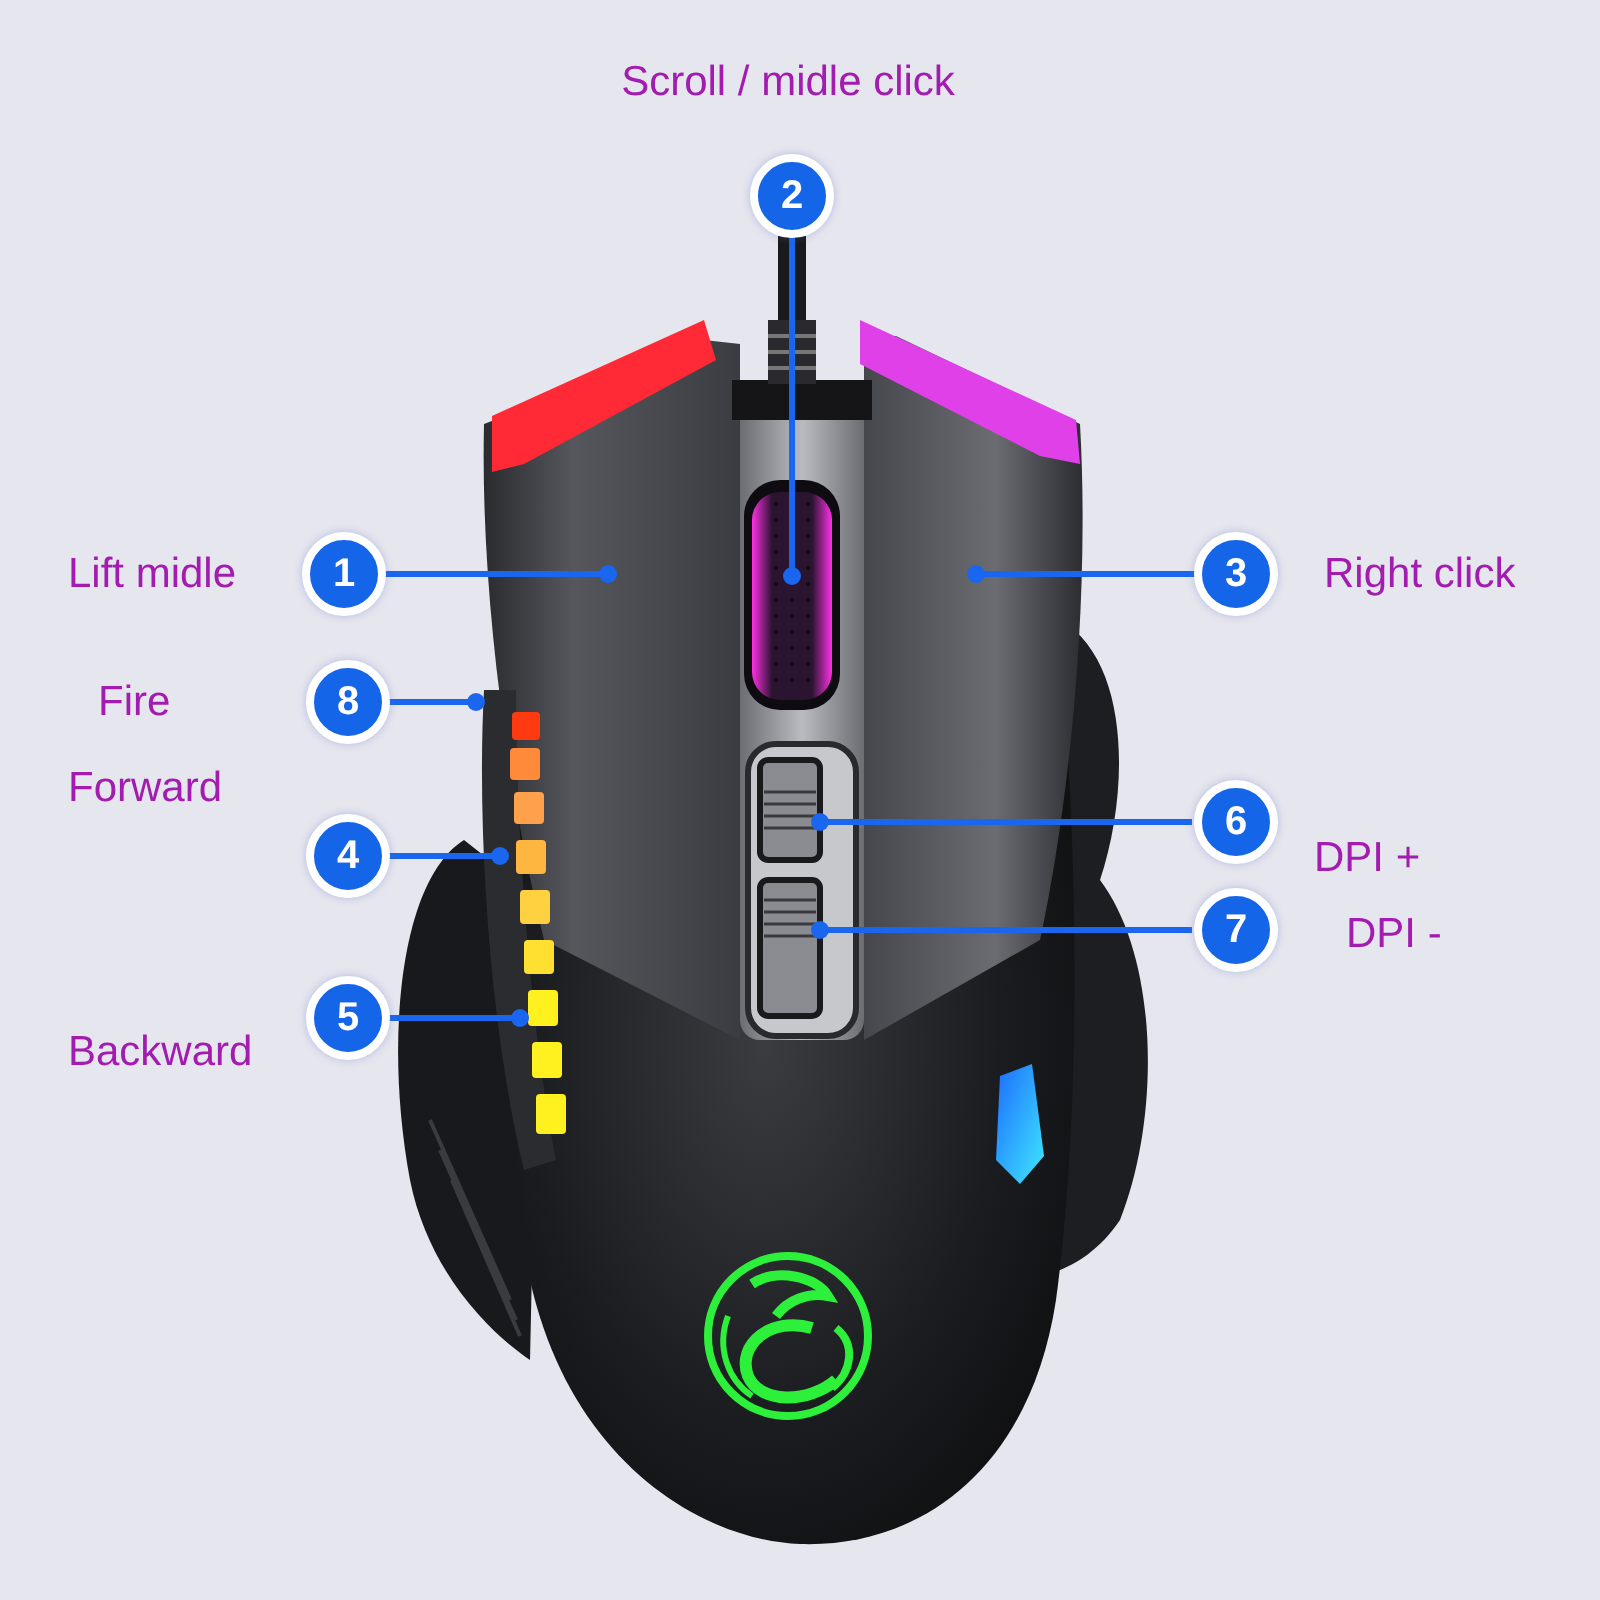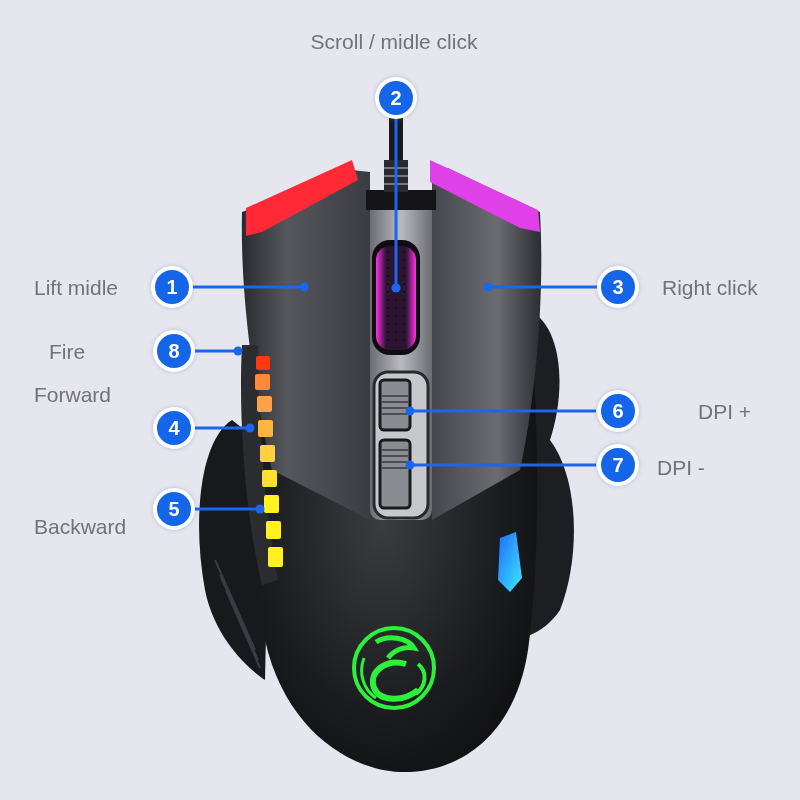--- a/index.html
+++ b/index.html
@@ -3,21 +3,21 @@
 <meta charset="utf-8">
 <style>
   html, body { margin: 0; padding: 0; }
   body {
     width: 800px; height: 800px; position: relative; overflow: hidden;
     background: #e6e6ee;
     font-family: "Liberation Sans", "DejaVu Sans", sans-serif;
   }
   #mouse-art { position: absolute; left: 0; top: 0; width: 800px; height: 800px; }
   .label {
-    position: absolute; font-size: 21px; color: #737373; white-space: nowrap;
+    position: absolute; font-size: 21px; color: #a21caf; white-space: nowrap;
     line-height: 1; transform: translateY(-50%);
   }
   .label.center { transform: translate(-50%, -50%); }
   .badge {
     position: absolute; width: 34px; height: 34px; border-radius: 50%;
     background: #1565e8; border: 4px solid #ffffff;
     box-shadow: 0 0 4px rgba(80,110,200,0.35);
     color: #fff; font-size: 20px; font-weight: bold;
     display: flex; align-items: center; justify-content: center;
     transform: translate(-50%, -50%); box-sizing: content-box;
@@ -152,18 +152,18 @@
 <div class="badge" style="left:174px; top:428px;">4</div>
 
 <div class="label" style="left:34px; top:526px;">Backward</div>
 <div class="leader h" style="left:194px; top:509px; width:66px;"></div>
 <div class="dot" style="left:260px; top:509px;"></div>
 <div class="badge" style="left:174px; top:509px;">5</div>
 
 <div class="leader h" style="left:410px; top:411px; width:186px;"></div>
 <div class="dot" style="left:410px; top:411px;"></div>
 <div class="badge" style="left:618px; top:411px;">6</div>
-<div class="label" style="left:657px; top:411px;margin-left:41px;">DPI +</div>
+<div class="label" style="left:657px; top:429px;">DPI +</div>
 
 <div class="leader h" style="left:410px; top:465px; width:186px;"></div>
 <div class="dot" style="left:410px; top:465px;"></div>
 <div class="badge" style="left:618px; top:465px;">7</div>
-<div class="label" style="left:657px; top:467px;">DPI -</div>
+<div class="label" style="left:673px; top:467px;">DPI -</div>
 
 </body></html>

